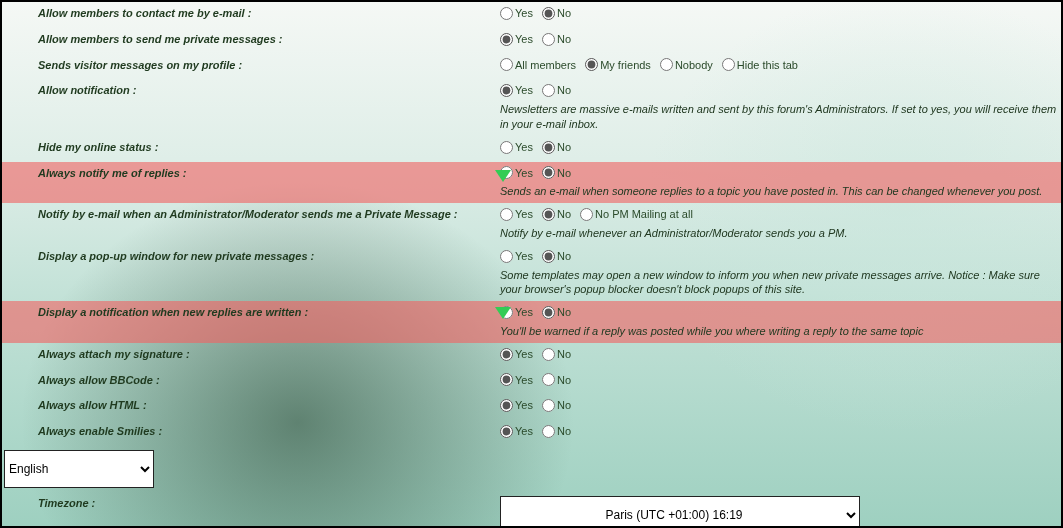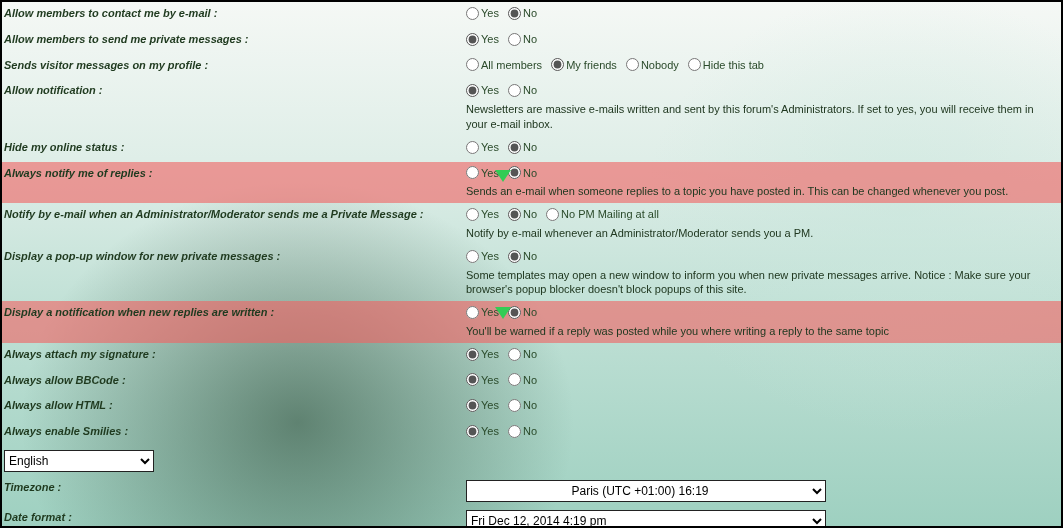--- a/index.html
+++ b/index.html
@@ -22,33 +22,35 @@
     padding:4px 4px 4px 2px;
     line-height:1.35;
   }
   .row.hl { background: rgba(240,100,100,0.62); }
   .label-col {
     flex: 0 0 462px;
     font-weight:bold;
     font-style:italic;
     color:#1f3a1f;
     padding-right:0;
+    margin-left:34px;
   }
   .ctrl-col { flex:1; }
   .radio-set { display:inline-flex; align-items:center; gap:3px; }
   .radio-set label { display:inline-flex; align-items:center; gap:0; margin-right:6px; cursor:pointer; }
   .radio-set input[type=radio]{ margin:0 2px 0 0; accent-color:#555; }
   .desc {
+    font-style:italic;
     color:#203820;
     margin-top:1px;
   }
   select {
     font-family:inherit; font-size:12px;
     background:#fff; border:1px solid #222;
-    height:22px;
+    height:38px;
   }
   .arrow { position:absolute; width:0; height:0; border-left:8px solid transparent; border-right:8px solid transparent; border-top:12px solid #33cc55; pointer-events:none; }
   .arrow.a1 { left:495px; top:170px; }
   .arrow.a2 { left:495px; top:307px; }
 </style>
 </head>
 <body>
 
 <div class="arrow a1"></div>
 <div class="arrow a2"></div>

